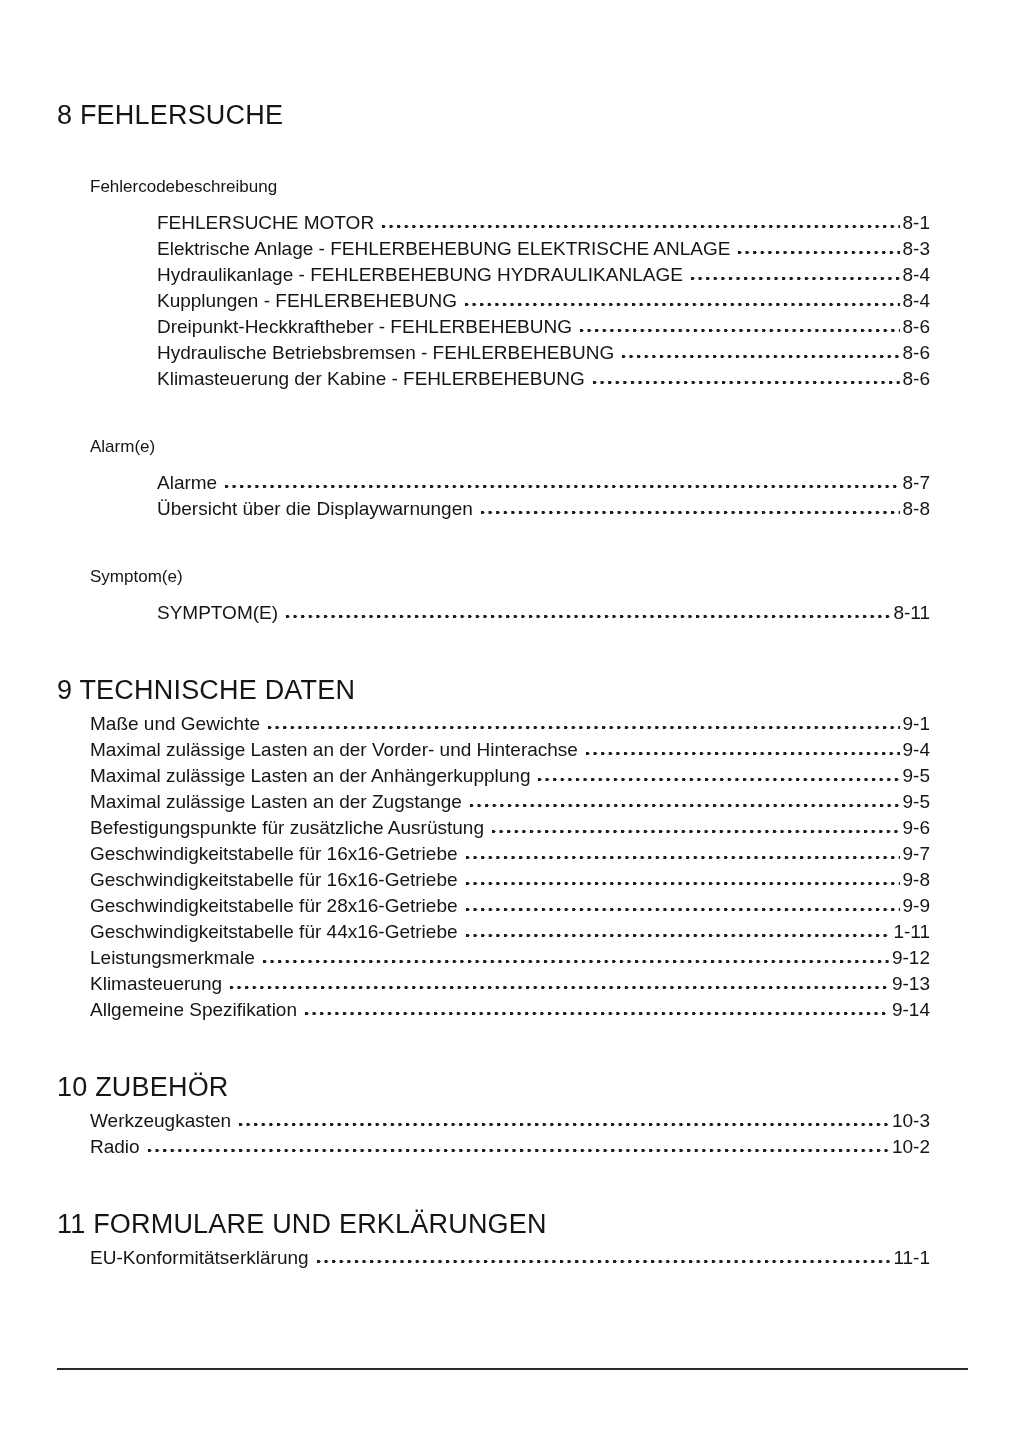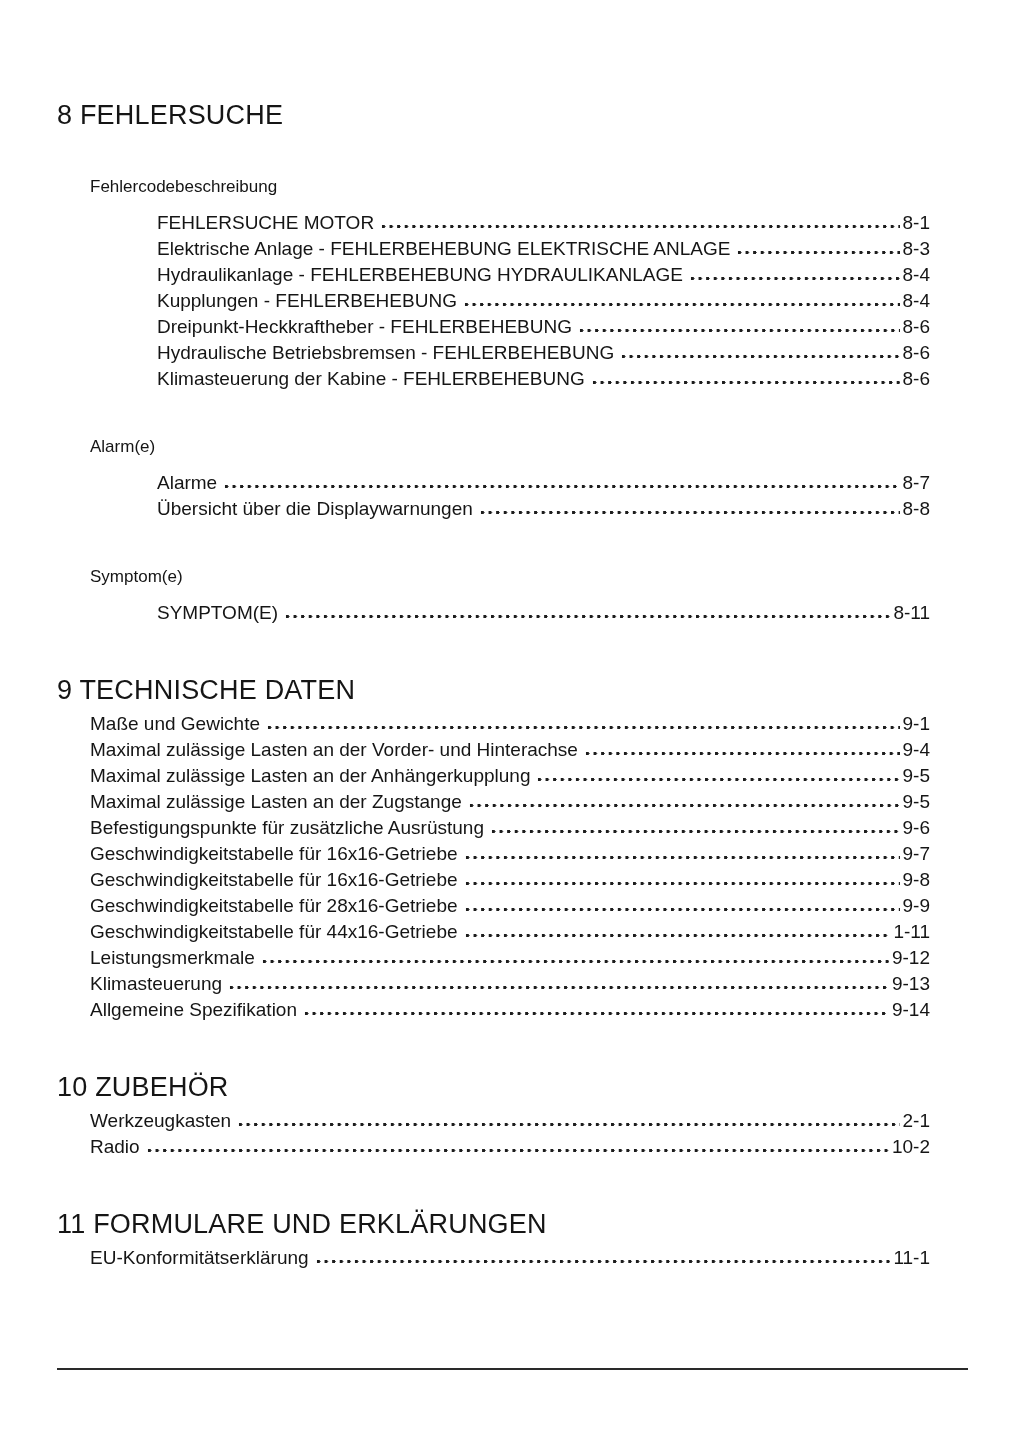--- a/index.html
+++ b/index.html
@@ -206,21 +206,21 @@
       </div>
     </div>
   </div>
 
   <div class="chapter">
     <div class="chapter-title">10 ZUBEHÖR</div>
     <div class="entries">
       <div class="entry">
         <span class="entry-label">Werkzeugkasten</span>
         <span class="leader"></span>
-        <span class="entry-page">2-1</span>
+        <span class="entry-page">10-3</span>
       </div>
       <div class="entry">
         <span class="entry-label">Radio</span>
         <span class="leader"></span>
         <span class="entry-page">10-2</span>
       </div>
     </div>
   </div>
 
   <div class="chapter">

